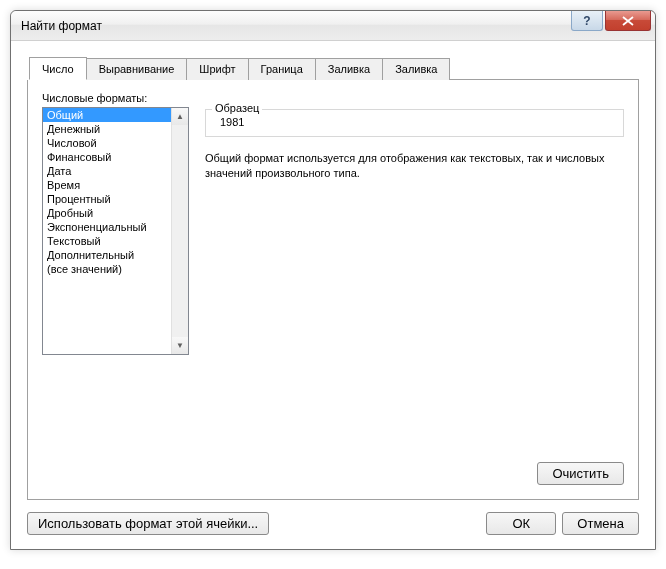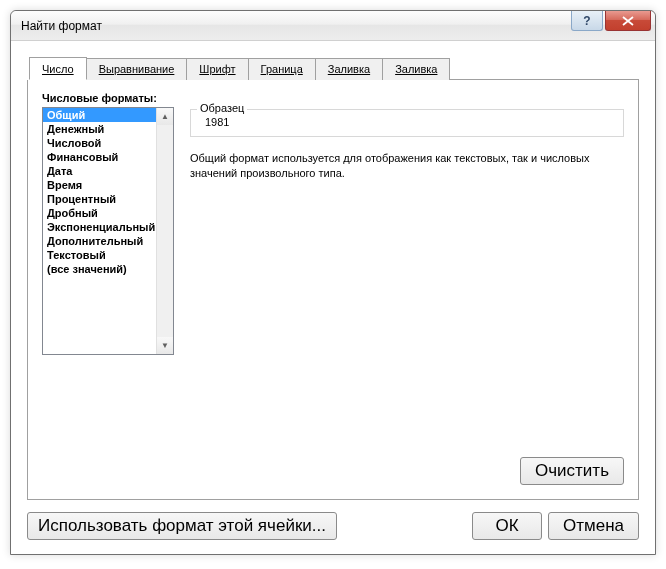--- a/index.html
+++ b/index.html
@@ -50,39 +50,38 @@
 .tab {
   font-size: 11px;
   padding: 4px 12px;
   border: 1px solid #a0a0a0;
   border-bottom: none;
   background: #f0f0f0;
   margin-right: -1px;
   position: relative;
   top: 1px;
   cursor: pointer;
-  text-decoration: underline;
 }
 .tab.active {
   background: #fff;
   top: 0;
   padding-top: 5px;
   border-bottom: 1px solid #fff;
   margin-bottom: -1px;
   z-index: 2;
 }
 .tab-body {
   border: 1px solid #a0a0a0;
   border-top: none;
   padding: 12px 14px 14px 14px;
   min-height: 420px;
   position: relative;
 }
 .row { display: flex; gap: 16px; }
-.left-col { width: 132px; flex-shrink: 0; font-weight: bold; }
+.left-col { width: 147px; flex-shrink: 0; }
 .right-col { flex: 1; }
 .label { font-size: 11px; display: block; margin-bottom: 3px; }
 .listbox {
   border: 1px solid #828790;
   background: #fff;
   height: 248px;
   overflow: hidden;
   position: relative;
 }
 .list-items { overflow: hidden; height: 100%; }
@@ -116,21 +115,21 @@
   font-size: 11px;
   position: absolute;
   top: -8px; left: 6px;
   background: #fff;
   padding: 0 3px;
 }
 .sample-val { font-size: 11px; padding-left: 4px; }
 .desc { font-size: 11px; margin-top: 14px; line-height: 1.35; }
 .clear-row { position: absolute; right: 14px; bottom: 14px; }
 .btn {
-  font-size: 17px;
+  font-size: 13px;
   padding: 3px 14px;
   background: linear-gradient(to bottom, #f7f7f7, #e8e8e8);
   border: 1px solid #8a8a8a;
   border-radius: 3px;
   cursor: pointer;
   min-width: 70px;
 }
 .bottom-bar {
   display: flex;
   justify-content: space-between;
@@ -176,22 +175,22 @@
             <div class="list-items" id="list-items">
                 <div class="list-item selected">Общий</div>
                 <div class="list-item">Денежный</div>
                 <div class="list-item">Числовой</div>
                 <div class="list-item">Финансовый</div>
                 <div class="list-item">Дата</div>
                 <div class="list-item">Время</div>
                 <div class="list-item">Процентный</div>
                 <div class="list-item">Дробный</div>
                 <div class="list-item">Экспоненциальный</div>
+                <div class="list-item">Текстовый</div>
                 <div class="list-item">Дополнительный</div>
-                <div class="list-item">Текстовый</div>
                 <div class="list-item">(все значений)</div>
               </div>
             <div class="scrollbar">
               <div class="sb-btn">
                 <span>▲</span>
               </div>
               <div class="sb-track"></div>
               <div class="sb-btn">
                 <span>▼</span>
               </div>

